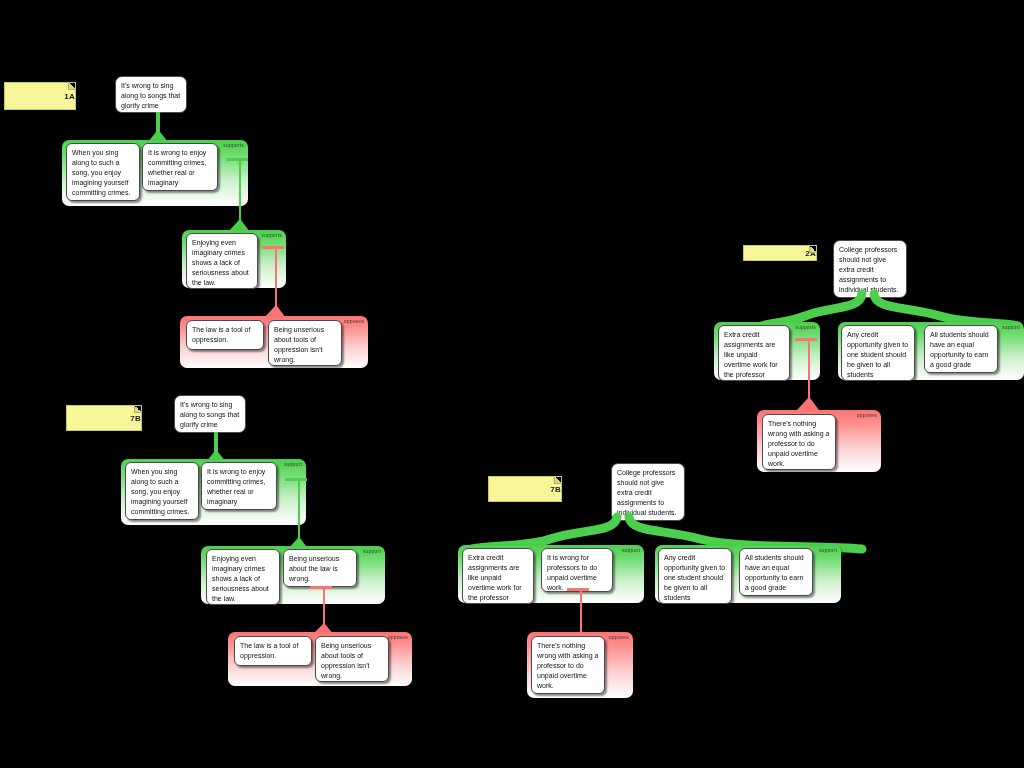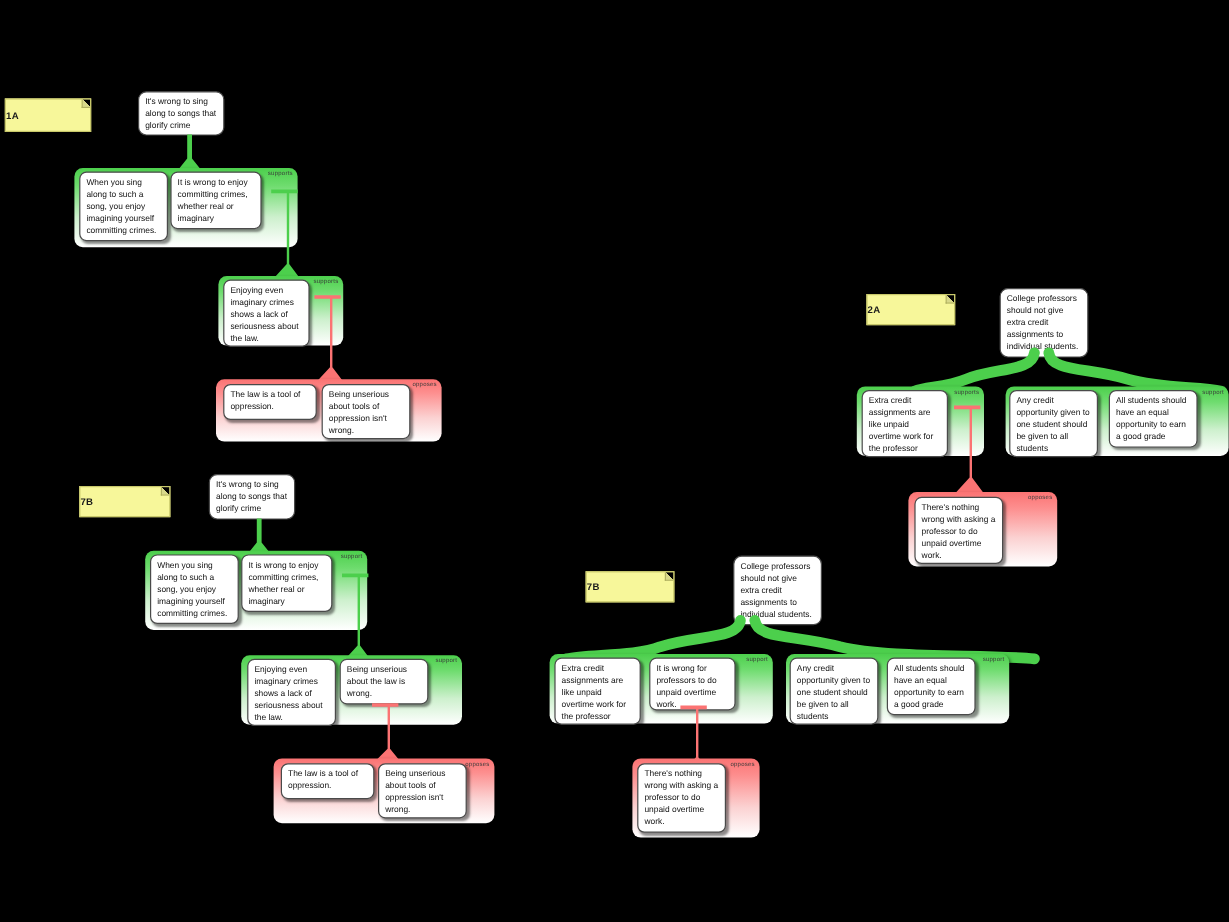--- a/index.html
+++ b/index.html
@@ -17,21 +17,21 @@
   }
 
   
   .note {
     position: absolute;
     background: #f7f79a;
     border: 1px solid #c8c86a;
     box-shadow: 2px 2px 2px rgba(0,0,0,0.55);
     display: flex;
     align-items: center;
-    justify-content: flex-start;
+    justify-content: flex-end;
     font-size: 8px;
     font-weight: bold;
     color: #1a1a1a;
     letter-spacing: .3px;
   }
   .note .fold {
     position: absolute;
     top: 0; right: 0;
     width: 7px; height: 7px;
     background: linear-gradient(225deg, #000 0 50%, #d8d88a 50% 100%);
@@ -168,21 +168,21 @@
       <path d="M4 0 L26 0 L26 3 L17 3 L17 38 L6 49 L28 49 L19 38 L19 3 L4 3 Z" fill="#fb7373"></path>
     </svg>
   </div>
 
   <div class="panel oppose" style="left:228px; top:632px; width:184px; height:54px;">
     <span class="ptag">opposes</span>
   </div>
   <div class="card" style="left:234px; top:636px; width:78px; height:30px;">The law is a tool of oppression.</div>
   <div class="card" style="left:315px; top:636px; width:74px; height:46px;">Being unserious about tools of oppression isn't wrong.</div>
 
-  <div class="note" style="left:722px; top:245px; width:74px; height:26px;">
+  <div class="note" style="left:743px; top:245px; width:74px; height:16px;">
     <span class="fold"></span>
     <span>2A</span>
   </div>
 
   <div class="card root" style="left:833px; top:240px; width:74px; height:58px;">College professors should not give extra credit assignments to individual students.</div>
 
   <div class="conn" style="left:700px; top:294px;">
     <svg width="324" height="36" viewBox="0 0 324 36">
       <path d="M162 0 C160 16, 130 12, 105 22 C88 29, 72 28, 62 32" stroke="#4ccf4c" stroke-width="9" fill="none" stroke-linecap="round"></path>
       <path d="M174 0 C176 16, 206 12, 240 22 C268 30, 300 28, 318 32" stroke="#4ccf4c" stroke-width="9" fill="none" stroke-linecap="round"></path>

